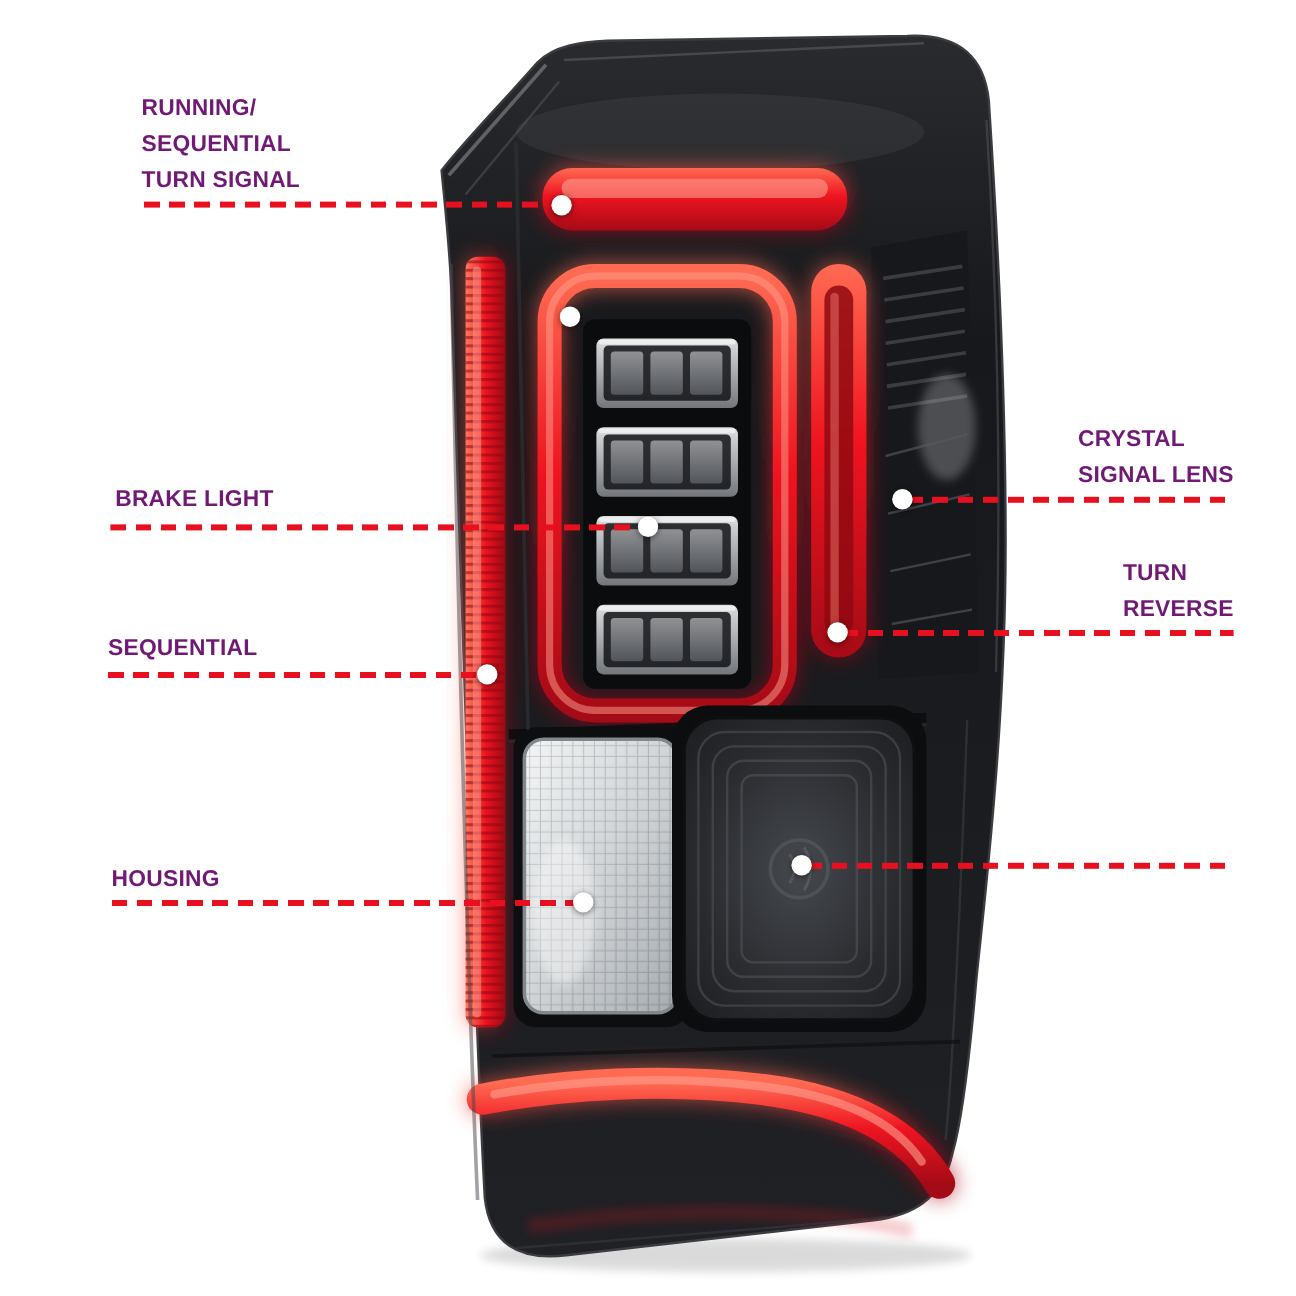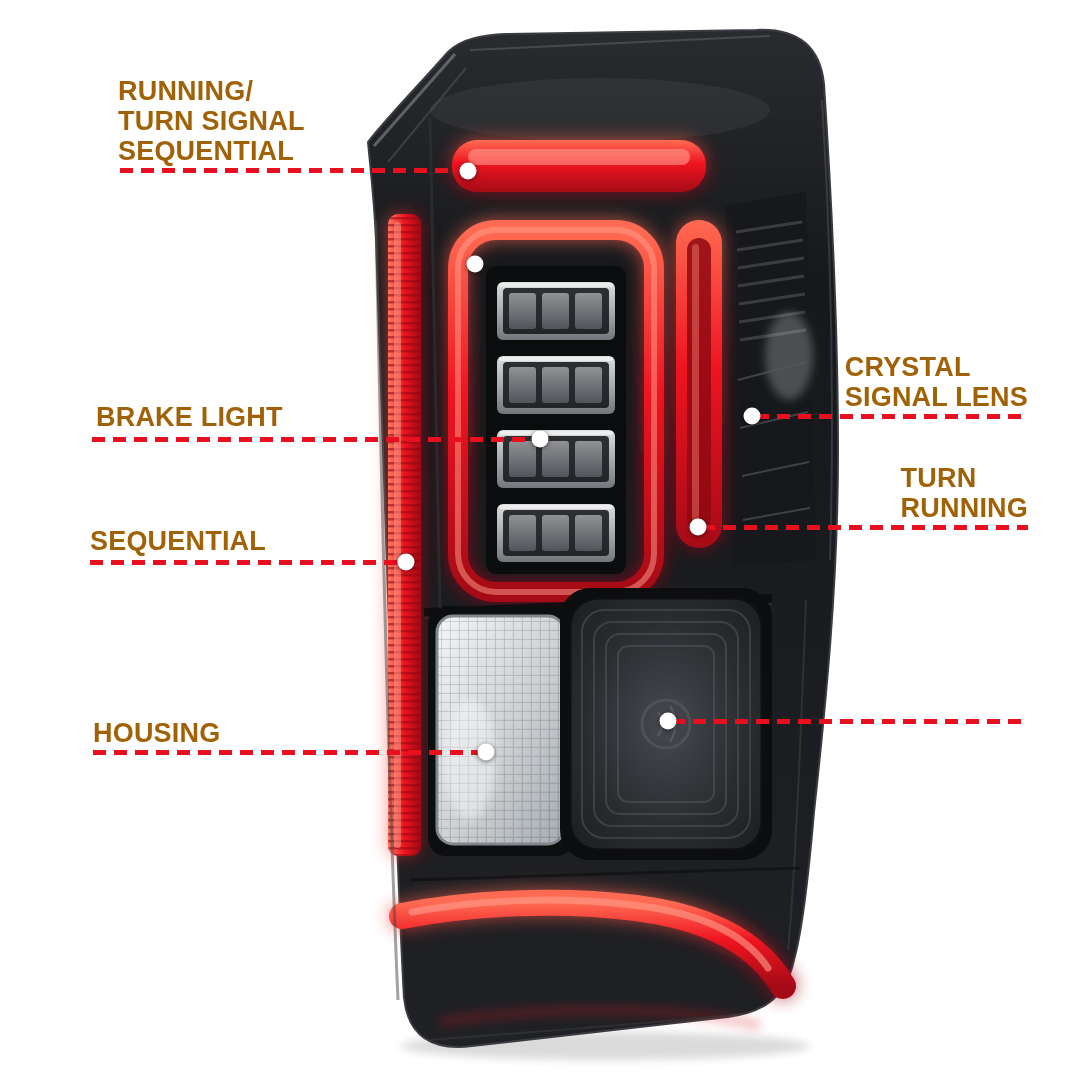--- a/index.html
+++ b/index.html
@@ -3,21 +3,21 @@
 <meta charset="utf-8">
 <style>
   :root{ --accent:#e8101e; }
   html,body{ margin:0; padding:0; }
   .stage{
     position:relative; width:1080px; height:1080px; background:#ffffff;
     font-family:"Liberation Sans", sans-serif; overflow:hidden;
   }
   .lamp{ position:absolute; left:0; top:0; }
   .callout{
-    position:absolute; color:#a16207; font-weight:bold; font-size:27px;
+    position:absolute; color:#701a75; font-weight:bold; font-size:19px;
     line-height:30px; letter-spacing:.2px; white-space:nowrap;
   }
   .callout span{ display:block; }
   .callout.right{ text-align:left; }
   .dash{
     position:absolute; height:5px;
     background:repeating-linear-gradient(90deg, var(--accent) 0 13px, transparent 13px 21px);
   }
   .dot{
     position:absolute; width:17px; height:17px; border-radius:50%;
@@ -165,22 +165,22 @@
     <path d="M822 100 C832 260 834 420 830 560" fill="none" stroke="#5a5d63" stroke-width="2" opacity="0.45"></path>
     <path d="M806 600 C800 760 794 890 788 950" fill="none" stroke="#4a4d53" stroke-width="2" opacity="0.4"></path>
     <path d="M376 220 C382 520 390 820 398 1000" fill="none" stroke="#44464b" stroke-width="3" opacity="0.5"></path>
     <path d="M430 1040 C560 1030 690 1020 740 1014" fill="none" stroke="#3c3e43" stroke-width="2" opacity="0.5"></path>
     <path d="M430 118 L440 608" stroke="#2e3034" stroke-width="3" opacity="0.7"></path>
     <path d="M410 880 L800 868" stroke="#0c0d0f" stroke-width="3" opacity="0.6"></path>
   </svg>
 
   <div class="callout" style="left:118px; top:76px">
     <span>RUNNING/</span>
+    <span>SEQUENTIAL</span>
     <span>TURN SIGNAL</span>
-    <span>SEQUENTIAL</span>
   </div>
   <div class="dash" style="left:120px; top:168px; width:348px"></div>
   <div class="dot" style="left:468px; top:171px"></div>
   <div class="dot" style="left:475px; top:264px"></div>
 
   <div class="callout" style="left:96px; top:402px">
     <span>BRAKE LIGHT</span>
   </div>
   <div class="dash" style="left:92px; top:437px; width:446px"></div>
   <div class="dot" style="left:540px; top:439px"></div>
@@ -199,21 +199,21 @@
 
   <div class="callout right" style="right:52px; top:352px">
     <span>CRYSTAL</span>
     <span>SIGNAL LENS</span>
   </div>
   <div class="dash" style="left:756px; top:414px; width:272px"></div>
   <div class="dot" style="left:752px; top:416px"></div>
 
   <div class="callout right" style="right:52px; top:463px">
     <span>TURN</span>
-    <span>RUNNING</span>
+    <span>REVERSE</span>
   </div>
   <div class="dash" style="left:702px; top:525px; width:326px"></div>
   <div class="dot" style="left:698px; top:527px"></div>
 
   <div class="dash" style="left:672px; top:719px; width:356px"></div>
   <div class="dot" style="left:668px; top:721px"></div>
 
 </div>
 
 </body></html>

